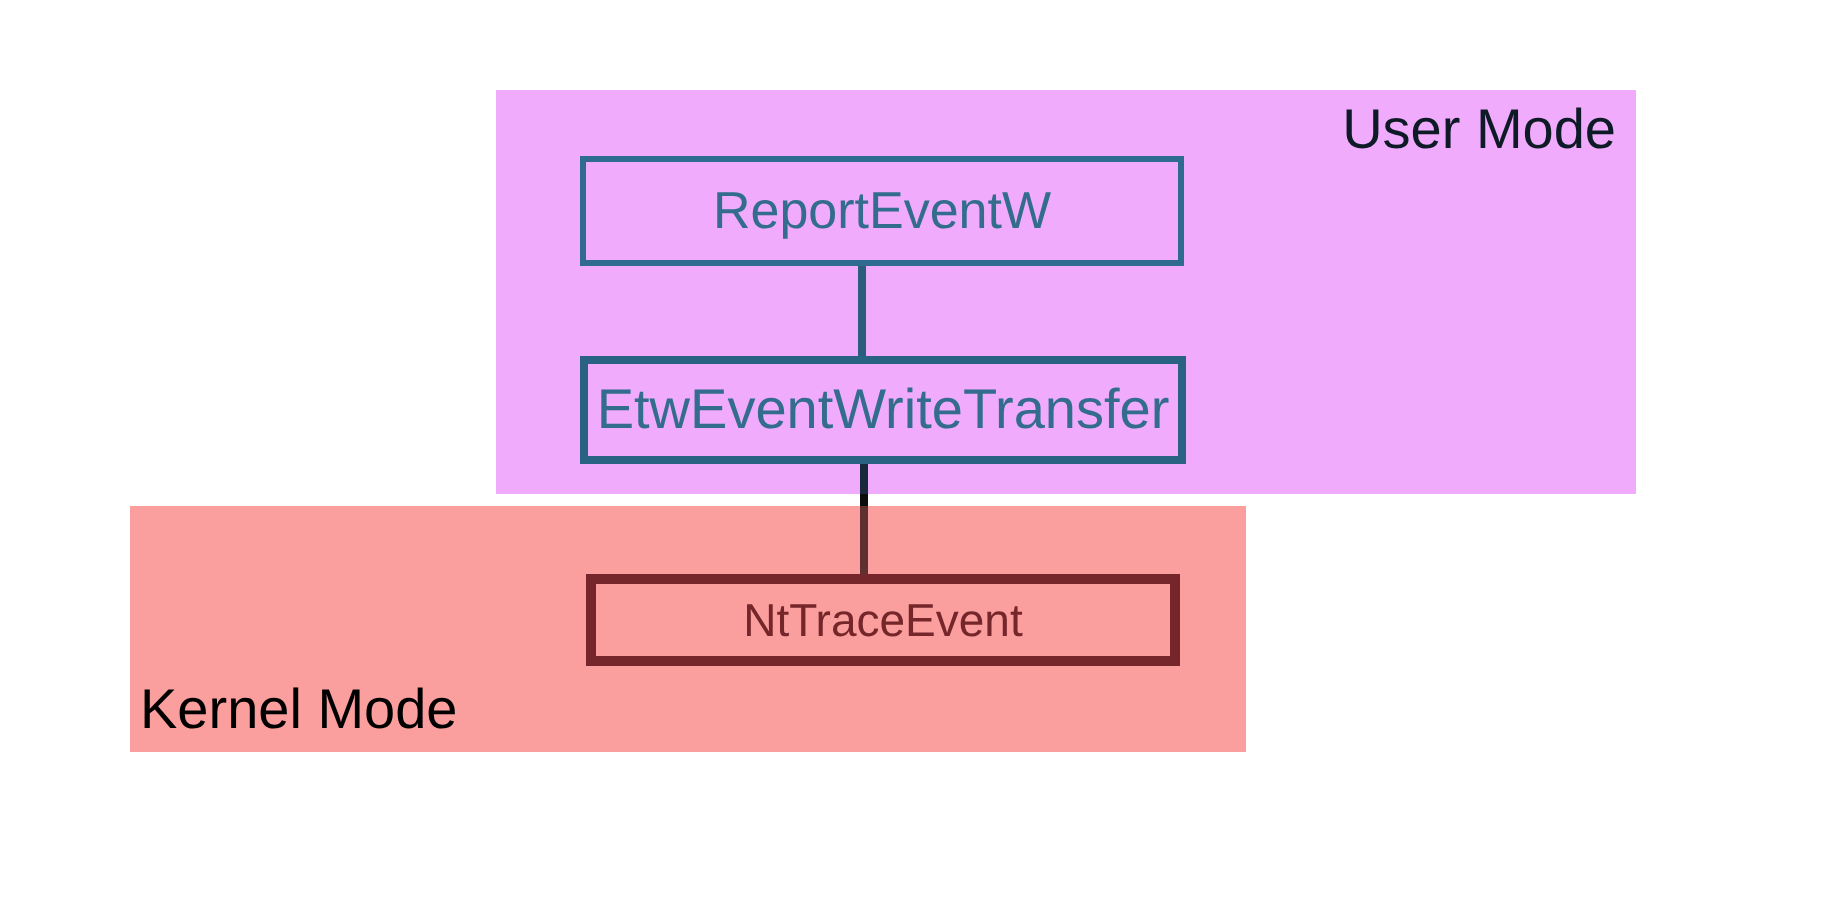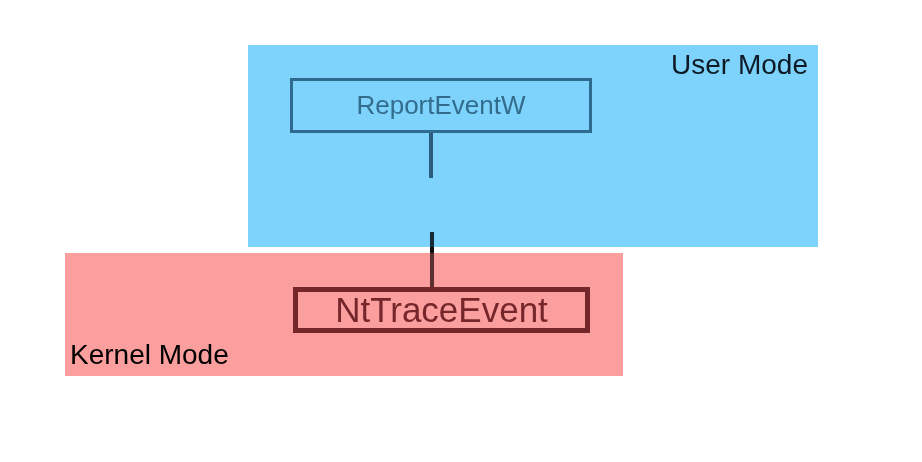--- a/index.html
+++ b/index.html
@@ -17,21 +17,21 @@
   }
   .region {
     position: absolute;
     box-sizing: border-box;
   }
   .region-user {
     left: 248px;
     top: 45px;
     width: 570px;
     height: 202px;
-    background: #7dd3fc;
+    background: #f0abfc;
   }
   .region-kernel {
     left: 65px;
     top: 253px;
     width: 558px;
     height: 123px;
     background: #FB9E9E;
   }
   .region-label {
     position: absolute;
@@ -75,21 +75,21 @@
     color: #336C8C;
     font-size: 28px;
   }
   .node-nttrace {
     left: 228px;
     top: 34px;
     width: 297px;
     height: 46px;
     border: 5px solid #75262A;
     color: #75262A;
-    font-size: 35px;
+    font-size: 23px;
   }
   .connector {
     position: absolute;
     width: 4px;
   }
   .connector-1 {
     left: 181px;   
     top: 88px;     
     height: 45px;  
     background: #2B5E7D;
@@ -112,20 +112,23 @@
 
   <div class="region region-user">
     <div class="region-label label-user">User Mode</div>
 
     <div class="node node-report">
       <span>ReportEventW</span>
     </div>
 
     <div class="connector connector-1"></div>
 
+    <div class="node node-etw">
+      <span>EtwEventWriteTransfer</span>
+    </div>
   </div>
 
   <div class="region region-kernel">
     <div class="region-label label-kernel">Kernel Mode</div>
 
     <div class="node node-nttrace">
       <span>NtTraceEvent</span>
     </div>
   </div>
 

